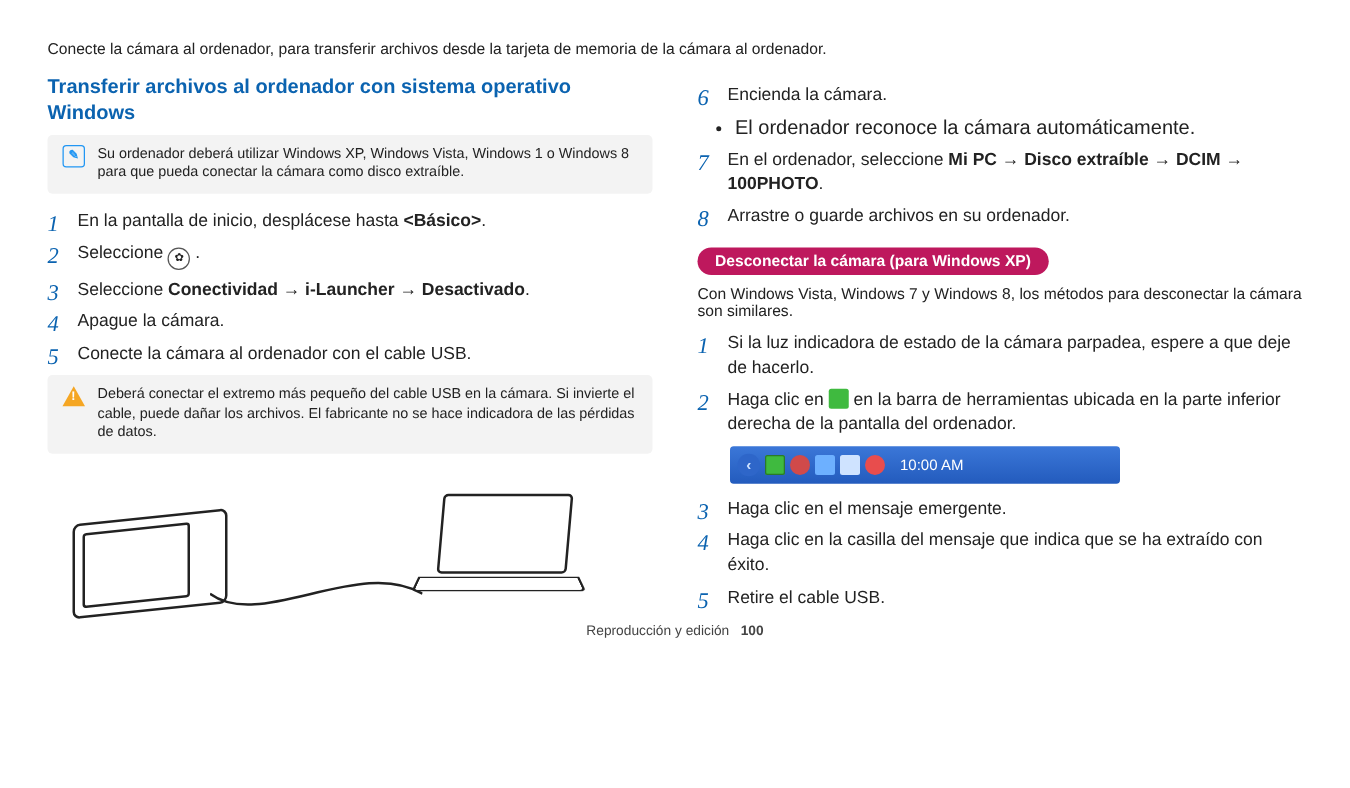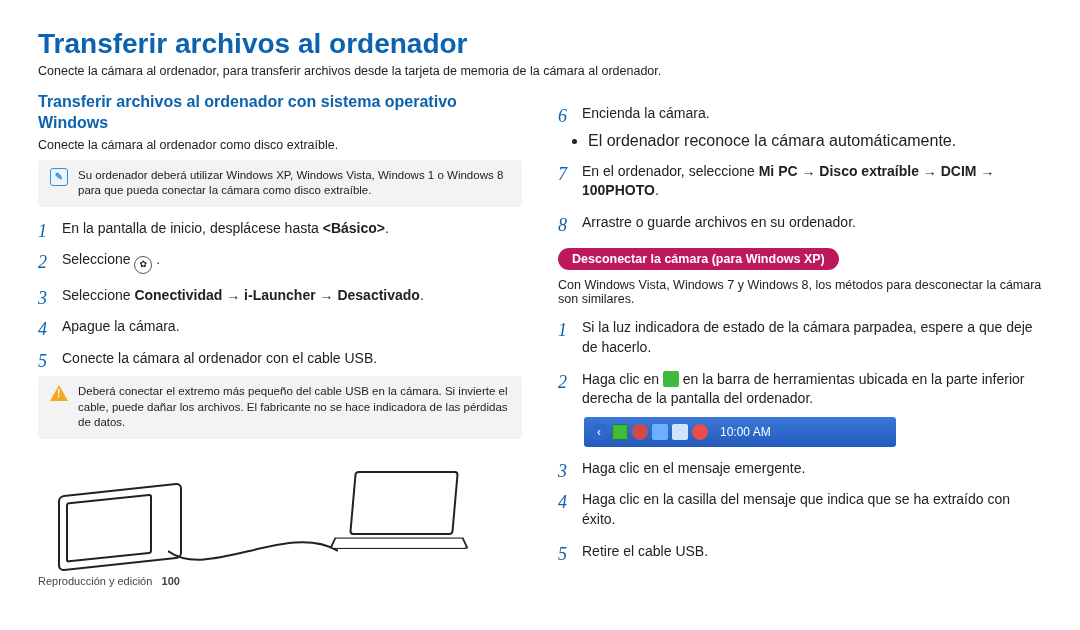--- a/index.html
+++ b/index.html
@@ -92,21 +92,20 @@
     margin: 6px 0 8px 0;
     counter-reset: step;
   }
   ol.steps > li {
     counter-increment: step;
     position: relative;
     padding-left: 24px;
     font-size: 14px;
     line-height: 1.4;
     margin-bottom: 6px;
-    margin-top: 12px;
   }
   ol.steps > li::before {
     content: counter(step);
     position: absolute;
     left: 0; top: 0;
     color: #0b63b0;
     font-style: italic;
     font-family: Georgia, "Times New Roman", serif;
     font-size: 18px;
     font-weight: 400;
@@ -209,38 +208,37 @@
 
   .green-inline{
     display:inline-block;
     width:16px;height:16px;
     background:#3fba3f;
     border-radius:2px;
     vertical-align:-3px;
   }
 
   .footer{
+    text-align:center;
     font-size:11px;
     color:#444;
     margin-top:4px;
   }
 </style>
 </head>
 <body>
 
 <div class="page">
 
-  <h1 class="title">Transferir archivos al ordenador</h1>
   <div class="intro">Conecte la cámara al ordenador, para transferir archivos desde la tarjeta de memoria de la cámara al ordenador.</div>
 
   <div class="cols">
 
     <div class="col">
       <h2 class="subtitle">Transferir archivos al ordenador con sistema operativo Windows</h2>
-      <div class="para">Conecte la cámara al ordenador como disco extraíble.</div>
 
       <div class="note-box">
         <span class="note-icon">
             <span class="icon-info">✎</span>
           </span>
         <span>Su ordenador deberá utilizar Windows XP, Windows Vista, Windows 1 o Windows 8 para que pueda conectar la cámara como disco extraíble.</span>
       </div>
 
       <ol class="steps">
         <li>En la pantalla de inicio, desplácese hasta <b>&lt;Básico&gt;</b>.</li>

